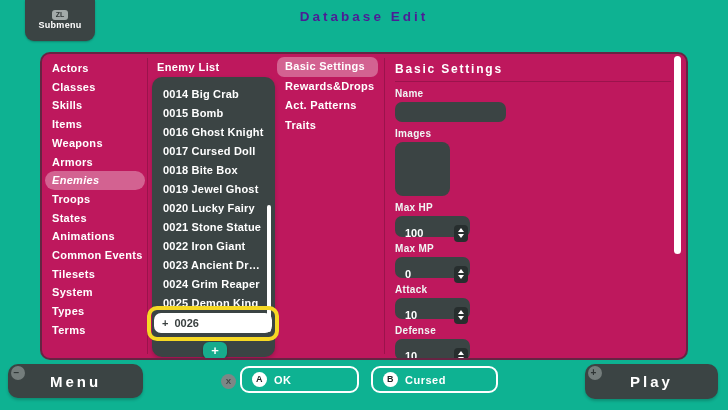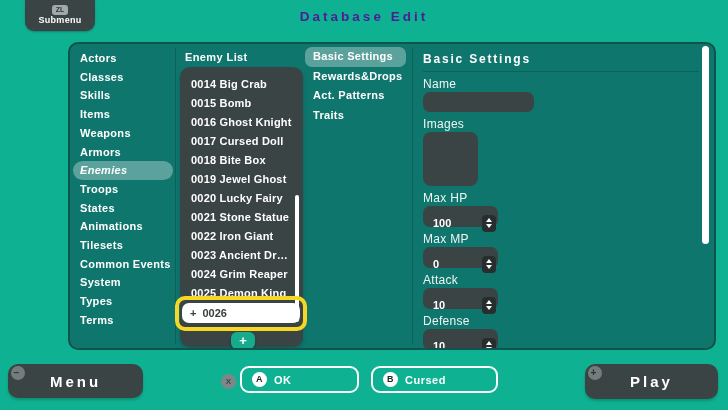--- a/index.html
+++ b/index.html
@@ -10,37 +10,37 @@
     -webkit-font-smoothing:antialiased;
   }
   .screen{position:absolute;inset:0;}
 
   
   .page-title{
     position:absolute;top:9px;left:0;right:0;text-align:center;
     color:#4c1d95;font-size:13.5px;font-weight:bold;letter-spacing:3px;
   }
   .submenu-btn{
-    position:absolute;left:25px;top:0;width:70px;height:31px;
+    position:absolute;left:25px;top:0;width:70px;height:41px;
     background:#3b4444;border:none;border-radius:0 0 9px 9px;
     display:flex;flex-direction:column;align-items:center;justify-content:center;
     gap:0;padding:1px 0 3px;cursor:pointer;
     box-shadow:0 1px 2px rgba(0,0,0,0.25);
   }
   .zl-badge{
     background:#a2aaa9;color:#2f3636;font-size:7px;font-weight:bold;
     line-height:8px;padding:1px 4px;border-radius:3px;
   }
   .submenu-label{color:#fff;font-size:9px;font-weight:bold;letter-spacing:0.3px;}
 
   
   .panel{
-    position:absolute;left:40px;top:42px;width:648px;height:308px;
-    background:#0f766e;border:2px solid rgba(13,48,42,0.5);
-    border-radius:10px;box-sizing:border-box;overflow:hidden;margin-left:28px;
+    position:absolute;left:40px;top:52px;width:648px;height:308px;
+    background:#be185d;border:2px solid rgba(13,48,42,0.5);
+    border-radius:10px;box-sizing:border-box;overflow:hidden;
   }
   .vdiv{position:absolute;top:4px;bottom:4px;width:1px;background:rgba(0,0,0,0.18);}
   .d1{left:105px;}
   .d2{left:342px;}
 
   .sidebar{position:absolute;left:3px;top:5px;width:100px;margin:0;padding:0;list-style:none;}
   .sidebar li{
     line-height:18.7px;padding:0 7px;border-radius:10px;cursor:pointer;
     color:#fff;font-size:11px;font-weight:bold;letter-spacing:0.3px;white-space:nowrap;
   }
@@ -81,21 +81,21 @@
   .tabs{position:absolute;left:235px;top:3px;width:101px;margin:0;padding:0;list-style:none;}
   .tabs li{
     line-height:19.5px;padding-left:8px;border-radius:7px;cursor:pointer;
     color:#fff;font-size:11px;font-weight:bold;letter-spacing:0.3px;white-space:nowrap;
   }
   .tabs li.selected{background:rgba(255,255,255,0.32);}
 
   .details{position:absolute;left:353px;top:0;width:280px;height:100%;color:#fff;}
   .details-header{margin-top:8px;font-size:12px;font-weight:bold;letter-spacing:1.8px;line-height:14px;}
   .hdiv{height:1px;background:rgba(0,0,0,0.18);margin-top:5px;width:276px;}
-  .field-label{margin-top:7px;font-size:12px;font-weight:normal;line-height:10px;letter-spacing:0.3px;color:#f0f6f4;}
+  .field-label{margin-top:7px;font-size:10px;font-weight:bold;line-height:10px;letter-spacing:0.3px;color:#f0f6f4;}
   .name-input{width:111px;height:20px;background:#3b4444;border-radius:7px;margin-top:3px;cursor:text;}
   .images-box{width:55px;height:54px;background:#3b4444;border-radius:8px;margin-top:3px;cursor:pointer;}
   .stat-input{
     width:75px;height:21px;background:#3b4444;border-radius:7px;margin-top:3px;
     display:flex;align-items:center;box-sizing:border-box;padding:13px 2px 0 10px;cursor:text;
   }
   .stat-value{flex:1;font-size:11px;font-weight:bold;color:#fff;}
   .stepper{
     width:14px;height:17px;background:#272e2e;border-radius:4px;
     display:flex;flex-direction:column;align-items:center;justify-content:center;gap:2px;cursor:pointer;
@@ -151,22 +151,22 @@
       <li>Actors</li>
       <li>Classes</li>
       <li>Skills</li>
       <li>Items</li>
       <li>Weapons</li>
       <li>Armors</li>
       <li class="selected">Enemies</li>
       <li>Troops</li>
       <li>States</li>
       <li>Animations</li>
+      <li>Common Events</li>
       <li>Tilesets</li>
-      <li>Common Events</li>
       <li>System</li>
       <li>Types</li>
       <li>Terms</li>
     </ul>
 
     <div class="vdiv d1"></div>
 
     <div class="col2-header">Enemy List</div>
     <div class="list-panel">
       <ul class="list-items">

